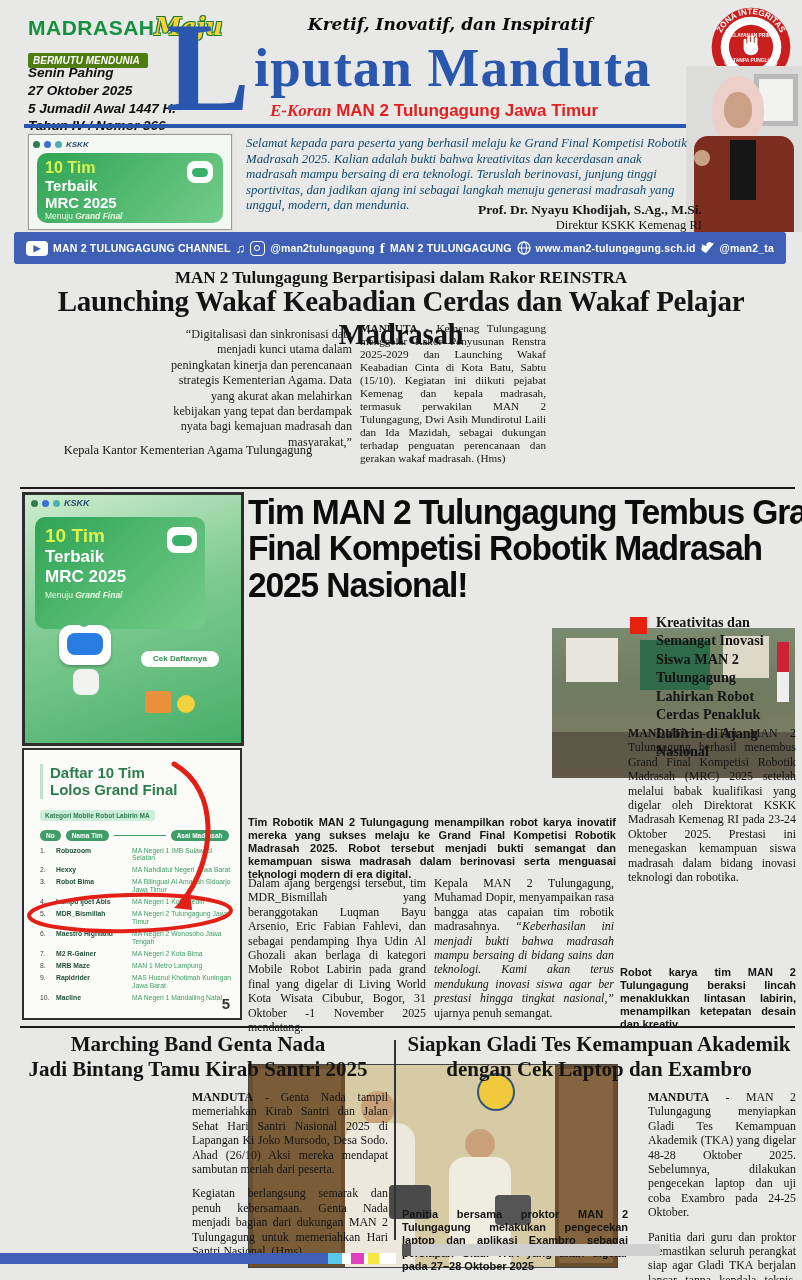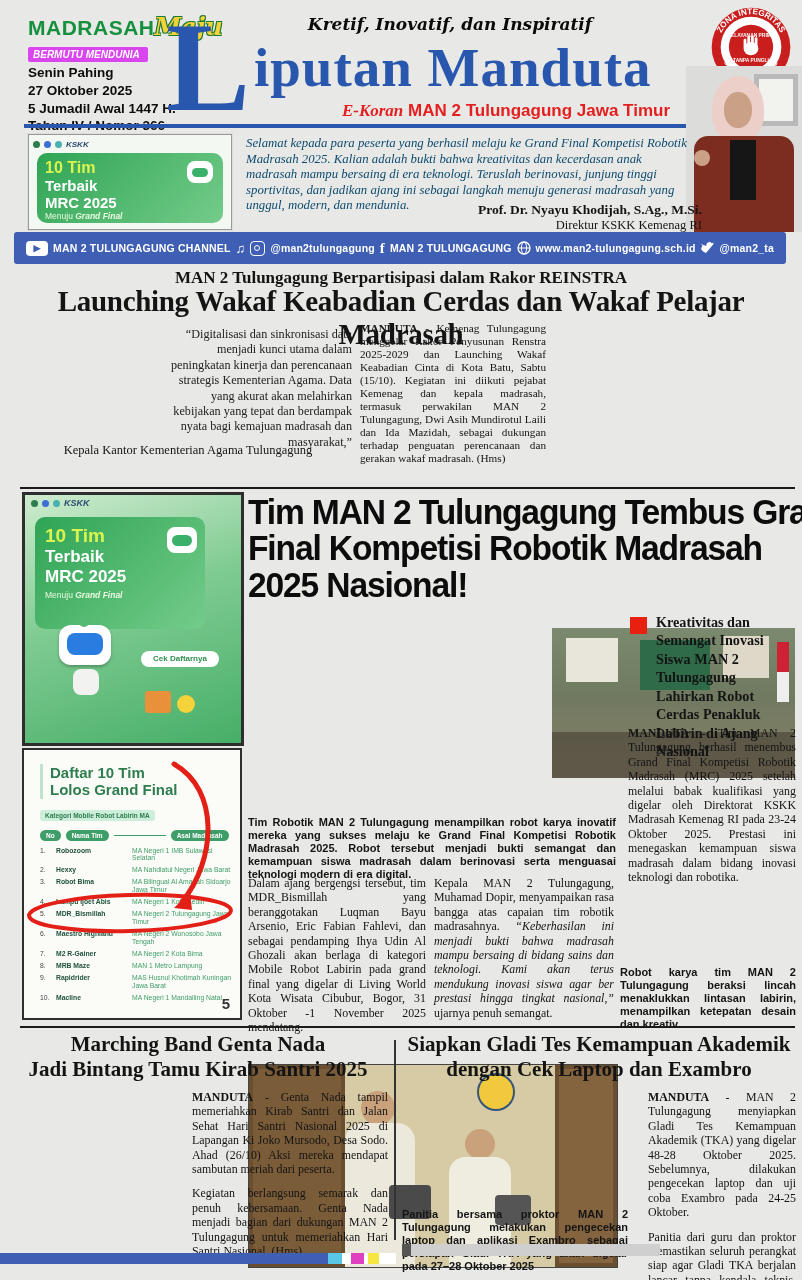--- a/index.html
+++ b/index.html
@@ -3,22 +3,22 @@
 <meta charset="utf-8">
 <style>
   html,body{margin:0;padding:0;}
   #page{position:relative;width:802px;height:1280px;background:#e8e8e6;overflow:hidden;
         font-family:"Liberation Serif",serif;color:#141414;}
   .abs{position:absolute;}
   .just{text-align:justify;}
   
   .logo-title{font-family:"Liberation Sans",sans-serif;font-weight:900;font-size:21px;color:#15903e;letter-spacing:.5px;}
   .logo-script{font-family:"DejaVu Serif",serif;font-style:italic;font-weight:bold;font-size:24px;color:#f5d23a;text-shadow:1px 1px 0 #1b7a33,-1px 1px 0 #1b7a33,1px -1px 0 #1b7a33,-1px -1px 0 #1b7a33;}
-  .logo-banner{display:inline-block;background:#d946ef;color:#fff;font-family:"Liberation Sans",sans-serif;font-weight:bold;font-style:italic;font-size:10px;padding:2px 8px 2px 5px;border-radius:2px;margin-top:6px;}
-  .dateline{font-family:"Liberation Sans",sans-serif;font-weight:bold;font-size:13.5px;line-height:1.32;color:#0d0d0d;}
+  .logo-banner{display:inline-block;background:#4d7c0f;color:#fff;font-family:"Liberation Sans",sans-serif;font-weight:bold;font-style:italic;font-size:10px;padding:2px 8px 2px 5px;border-radius:2px;margin-top:12px;}
+  .dateline{font-family:"Liberation Sans",sans-serif;font-weight:bold;font-size:13.5px;line-height:1.32;color:#0d0d0d;font-style:italic;}
   .dropcap{font-family:"Liberation Serif",serif;font-weight:bold;font-size:126px;line-height:.8;color:#2a57ae;}
   .main-title{font-family:"Liberation Serif",serif;font-weight:bold;font-size:55px;color:#2a57ae;letter-spacing:1px;}
   .tagline{font-family:"DejaVu Serif",serif;font-style:italic;font-weight:bold;font-size:17px;color:#0a0a0a;}
   .subtitle{font-family:"Liberation Sans",sans-serif;font-weight:bold;font-size:17px;color:#e41f1f;}
   .subtitle em{font-family:"Liberation Serif",serif;}
   .blue-rule{background:#2a57ae;height:4px;}
   
   .gcard{border:1px solid #9a9a9a;background:#f4f8f2;box-shadow:0 0 0 1px #ddd;}
   .gcard .logos{height:15px;font-family:"Liberation Sans",sans-serif;font-size:8px;font-weight:bold;font-style:italic;color:#2b4b6f;display:flex;align-items:center;gap:4px;padding:2px 4px;}
   .dot{width:7px;height:7px;border-radius:50%;display:inline-block;}
@@ -80,21 +80,21 @@
   </div>
   <div class="abs dateline" style="left:28px;top:64px;">
     <div>Senin Pahing</div>
     <div>27 Oktober 2025</div>
     <div>5 Jumadil Awal 1447 H.</div>
     <div>Tahun IV / Nomor 366</div>
   </div>
   <div class="abs tagline" style="left:290px;top:14px;width:320px;text-align:center;">Kretif, Inovatif, dan Inspiratif</div>
   <div class="abs dropcap" style="left:166px;top:18px;">L</div>
   <div class="abs main-title" style="left:254px;top:36px;">iputan Manduta</div>
-  <div class="abs subtitle" style="left:270px;top:101px;width:400px;text-align:right;"><em>E-Koran</em><span> MAN 2 Tulungagung Jawa Timur</span></div>
+  <div class="abs subtitle" style="left:270px;top:101px;width:400px;text-align:left;"><em>E-Koran</em><span> MAN 2 Tulungagung Jawa Timur</span></div>
   <div class="abs blue-rule" style="left:24px;top:124px;width:668px;"></div>
 
   <div class="abs" style="left:710px;top:6px;width:82px;height:82px;">
     <svg width="82" height="82" viewBox="0 0 100 100">
       <circle cx="50" cy="50" r="48" fill="#c81e1e"></circle>
       <circle cx="50" cy="50" r="37" fill="#ffffff"></circle>
       <circle cx="50" cy="50" r="27" fill="#c81e1e"></circle>
       <defs>
         <path id="arcT" d="M 10,50 A 40,40 0 0 1 90,50"></path>
         <path id="arcB" d="M 12,50 A 38,38 0 0 0 88,50"></path>

